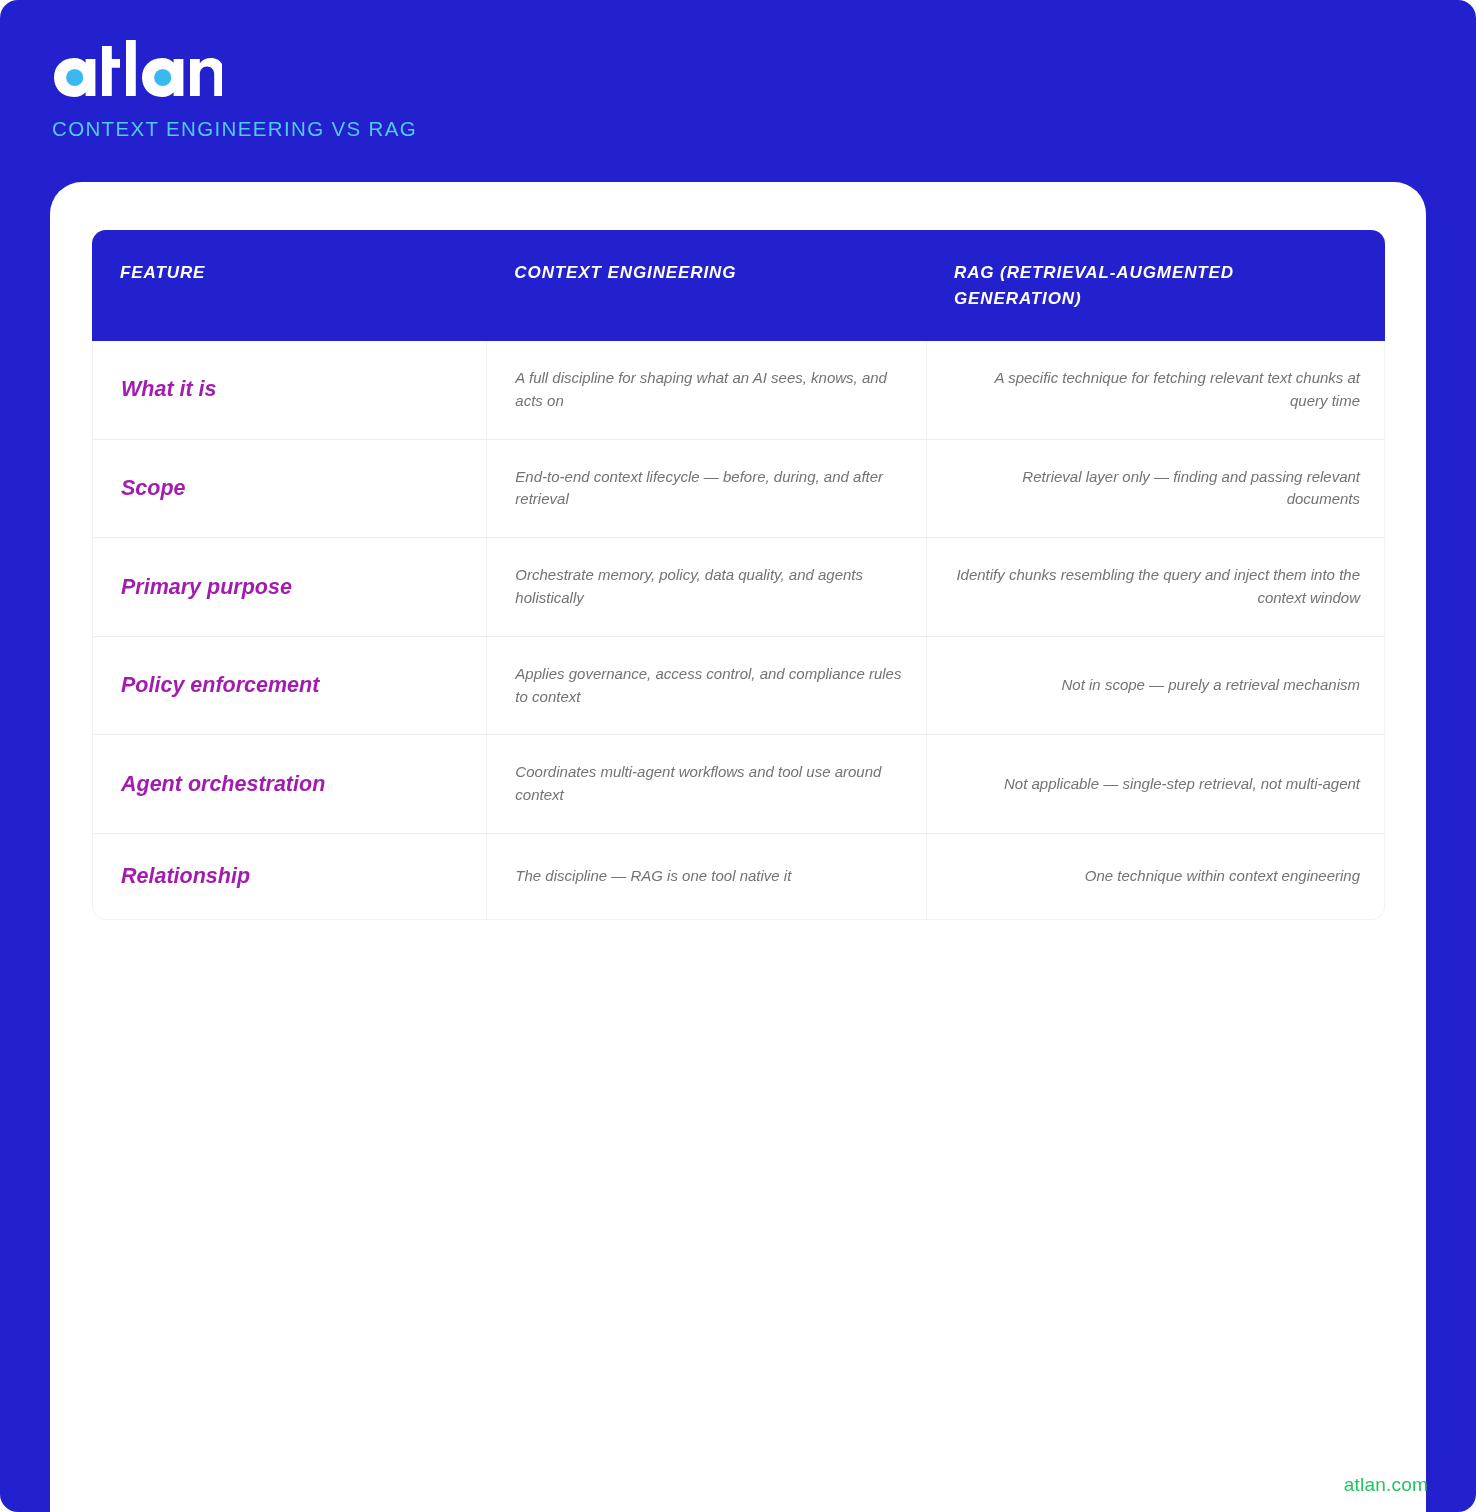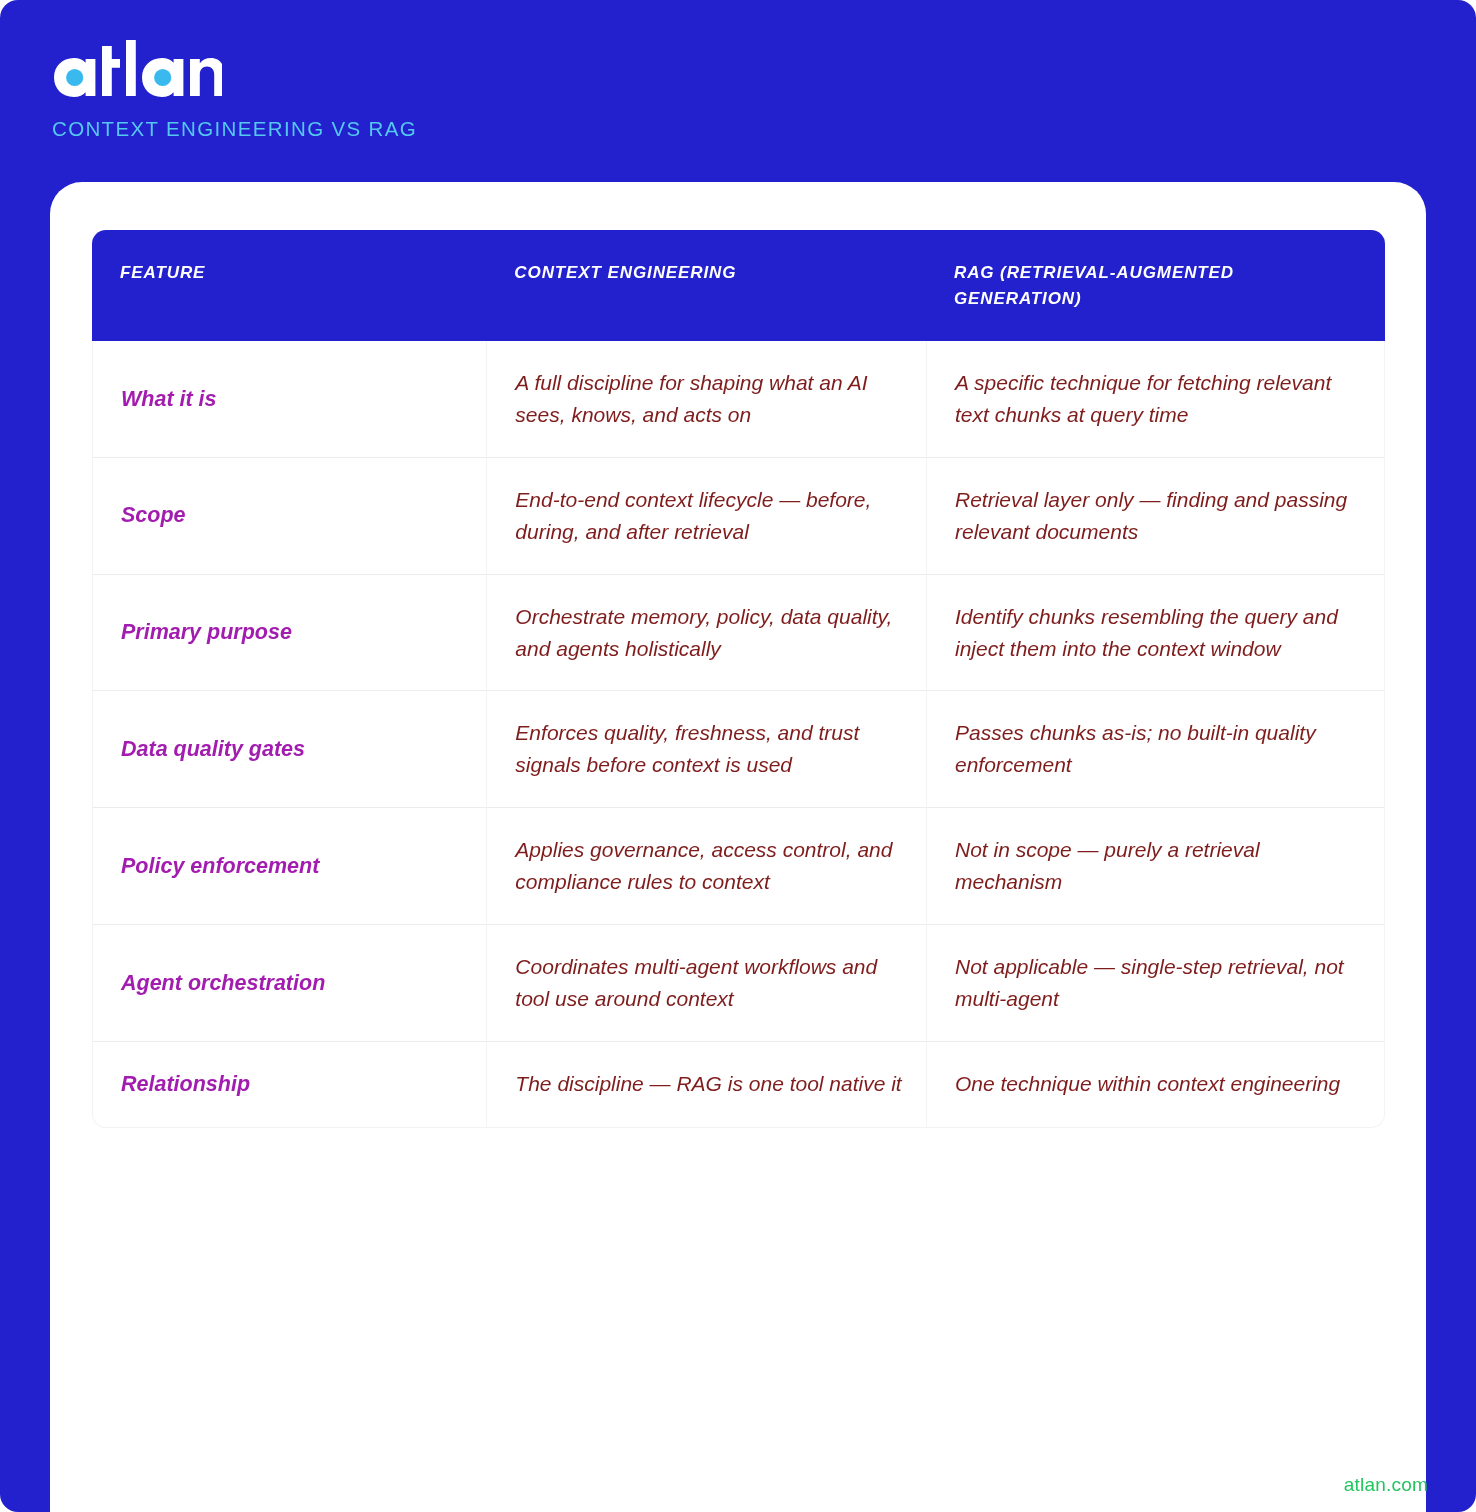--- a/index.html
+++ b/index.html
@@ -84,34 +84,35 @@
 
   .table thead th.col-feature { border-top-left-radius: 14px; border-bottom-left-radius: 0; }
   .table thead th.col-rag { border-top-right-radius: 14px; }
 
   .table tbody td {
     background: #ffffff;
     vertical-align: middle;
     border-bottom: 1.5px solid #ececef;
     border-left: 1.5px solid #f3f3f5;
     padding: 26px 24px 26px 28px;
-    font-size: 21px;
+    font-size: 15px;
     line-height: 1.52;
-    color: #7f1d1d;
+    color: #737373;
   }
 
   .table tbody td.cell-feature {
     color: #a21caf;
     font-weight: bold;
     font-size: 21.5px;
     border-left: 1.5px solid #f3f3f5;
   }
 
   .table tbody td.cell-rag {
     border-right: 1.5px solid #f3f3f5;
+    text-align: right;
   }
 
   .table tbody tr:last-child td { border-bottom: 1.5px solid #f3f3f5; }
   .table tbody tr:last-child td.cell-feature { border-bottom-left-radius: 14px; }
   .table tbody tr:last-child td.cell-rag { border-bottom-right-radius: 14px; }
 
   .col-feature { width: 30.5%; }
   .col-ce { width: 34%; }
   .col-rag { width: 35.5%; }
 
@@ -170,25 +171,20 @@
           <td class="cell-feature">Scope</td>
           <td class="cell-ce">End-to-end context lifecycle — before, during, and after retrieval</td>
           <td class="cell-rag">Retrieval layer only — finding and passing relevant documents</td>
         </tr>
         <tr>
           <td class="cell-feature">Primary purpose</td>
           <td class="cell-ce">Orchestrate memory, policy, data quality, and agents holistically</td>
           <td class="cell-rag">Identify chunks resembling the query and inject them into the context window</td>
         </tr>
         <tr>
-          <td class="cell-feature">Data quality gates</td>
-          <td class="cell-ce">Enforces quality, freshness, and trust signals before context is used</td>
-          <td class="cell-rag">Passes chunks as-is; no built-in quality enforcement</td>
-        </tr>
-        <tr>
           <td class="cell-feature">Policy enforcement</td>
           <td class="cell-ce">Applies governance, access control, and compliance rules to context</td>
           <td class="cell-rag">Not in scope — purely a retrieval mechanism</td>
         </tr>
         <tr>
           <td class="cell-feature">Agent orchestration</td>
           <td class="cell-ce">Coordinates multi-agent workflows and tool use around context</td>
           <td class="cell-rag">Not applicable — single-step retrieval, not multi-agent</td>
         </tr>
         <tr>

